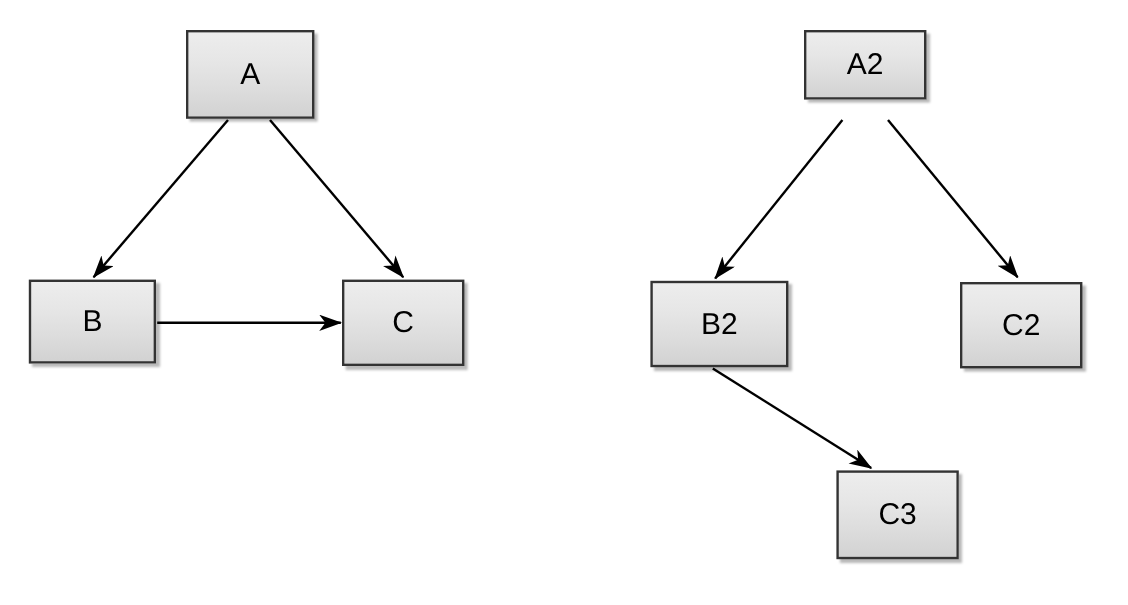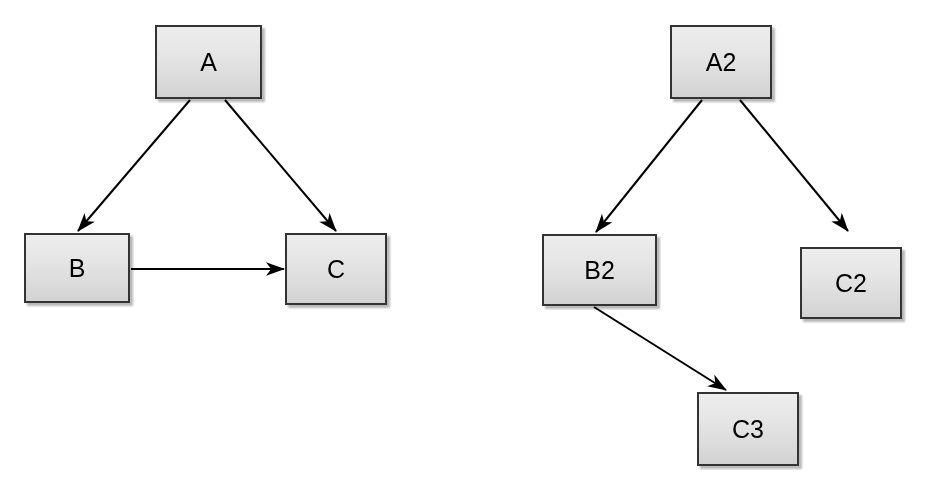--- a/index.html
+++ b/index.html
@@ -71,27 +71,27 @@
   <div id="nodes-layer">
       <div class="node" style="left: 155px; top: 25px; width: 107px; height: 74px;">
         <span class="node-label">A</span>
       </div>
       <div class="node" style="left: 24px; top: 233px; width: 106px; height: 70px;">
         <span class="node-label">B</span>
       </div>
       <div class="node" style="left: 285px; top: 233px; width: 102px; height: 72px;">
         <span class="node-label">C</span>
       </div>
-      <div class="node" style="left: 670px; top: 25px; width: 102px; height: 74px;">
+      <div class="node" style="left: 670px; top: 25px; width: 102px; height: 58px;">
         <span class="node-label">A2</span>
       </div>
       <div class="node" style="left: 542px; top: 234px; width: 115px; height: 72px;">
         <span class="node-label">B2</span>
       </div>
-      <div class="node" style="left: 800px; top: 247px; width: 102px; height: 72px;">
+      <div class="node" style="left: 800px; top: 235px; width: 102px; height: 72px;">
         <span class="node-label">C2</span>
       </div>
       <div class="node" style="left: 675px; top: 392px; width: 102px; height: 74px; margin-left: 22px;">
         <span class="node-label">C3</span>
       </div>
     </div>
 
 </div>
 
 </body></html>

